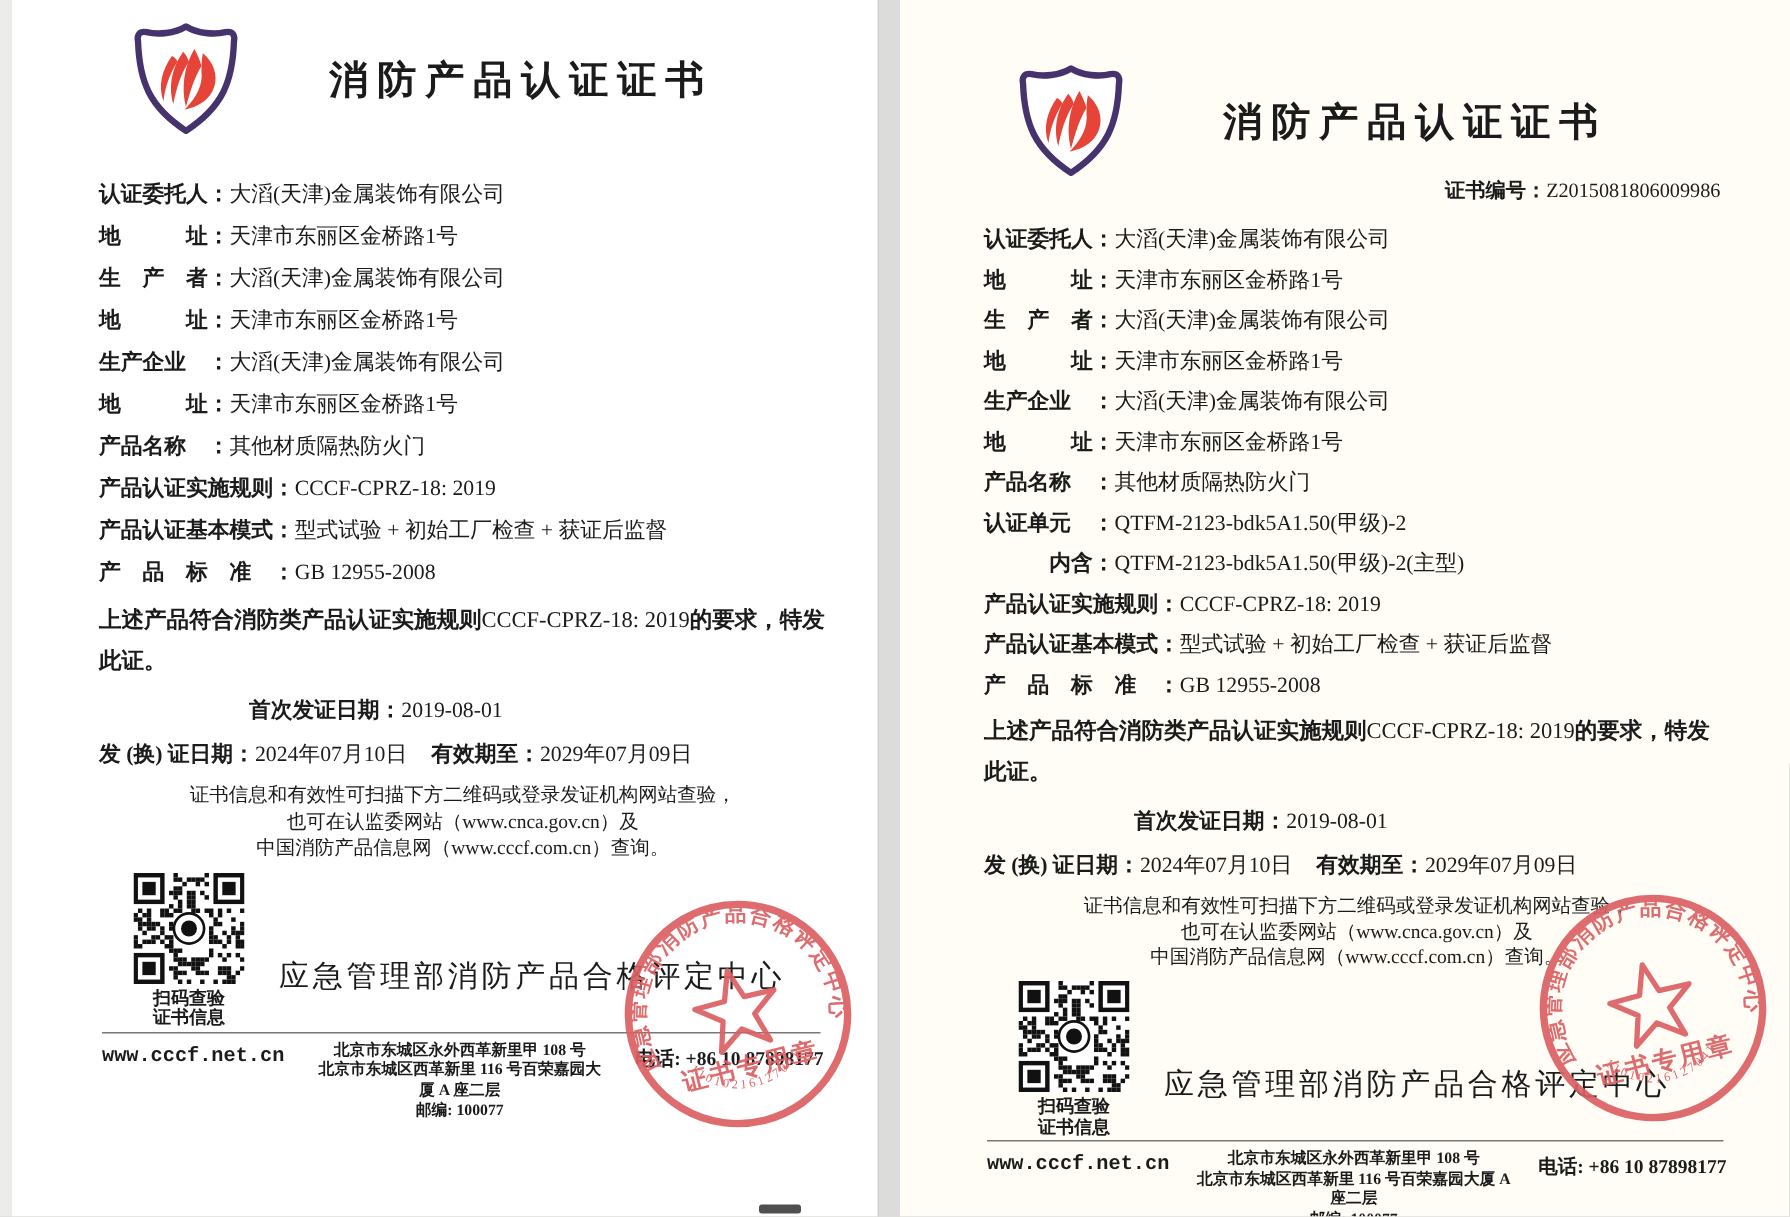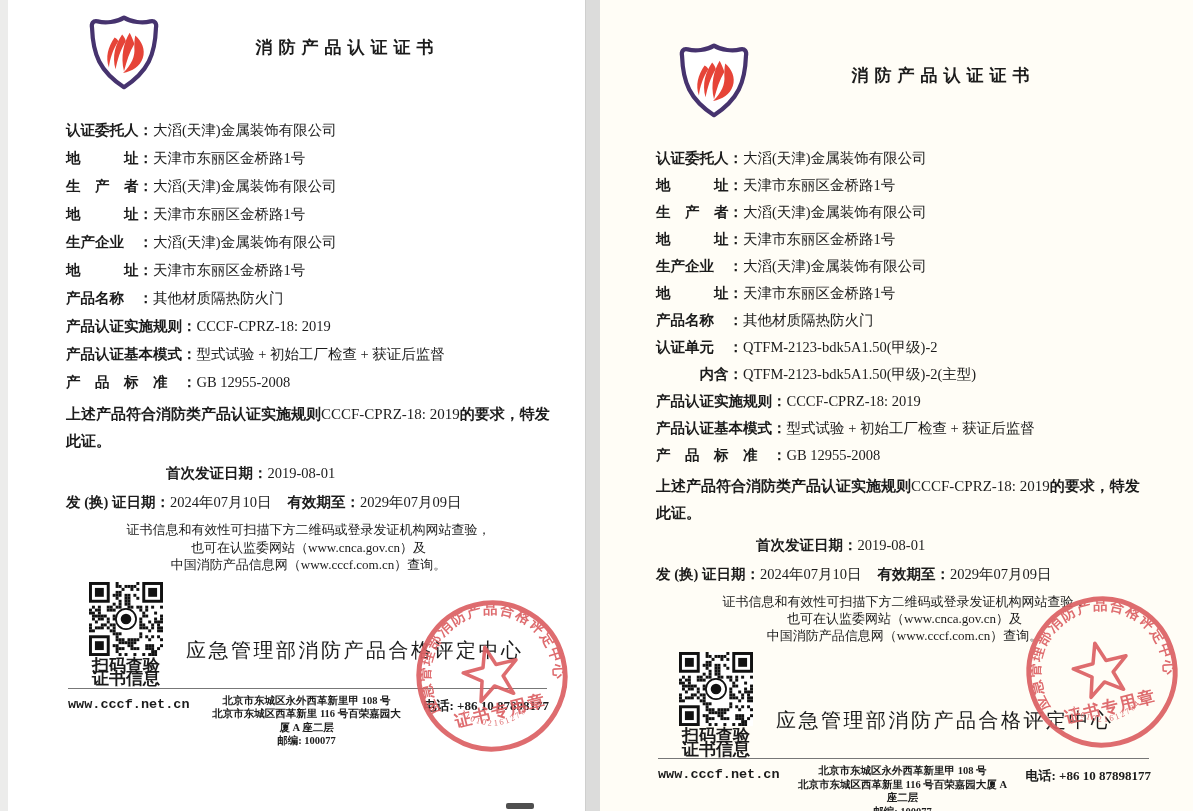--- a/index.html
+++ b/index.html
@@ -8,21 +8,21 @@
   .workspace { display:flex; height:811px; }
   .gutter-left { width:8px; background:#ececeb; }
   .divider { width:15px; background:#dcdcdb; border-left:1px solid #cfcfce; }
   .page { position:relative; height:811px; overflow:hidden; }
   .page-left  { width:577px; background:#ffffff; padding:12px 34px 0 58px; }
   .page-right { width:593px; background:#fffdf6; padding:40px 40px 0 56px; }
 
   .cert-header { display:flex; align-items:flex-start; }
   .logo { width:100px; flex:0 0 100px; margin-left:8px; }
   .logo-svg { width:100px; height:94px; display:block; }
-  .cert-title { flex:1; text-align:center; margin:24px 30px 0 0; font-size:17px;
+  .cert-title { flex:1; text-align:center; margin:24px 30px 0 0; font-size:26px;
                 font-weight:bold; letter-spacing:6px; white-space:nowrap; }
 
   .cert-no-line { text-align:right; font-size:13.5px; margin:-16px 6px 0 0; }
   .cert-no-line .lbl { font-weight:bold; }
 
   .fields { margin-top:15px; }
   .field-row { font-size:14.5px; line-height:19px; margin-bottom:9px; white-space:nowrap; }
   .page-right .field-row { margin-bottom:8px; }
   .f-label { font-weight:bold; white-space:pre; }
   .f-value { white-space:pre; }
@@ -34,21 +34,21 @@
   .first-issue .lbl, .issue-row .lbl { font-weight:bold; }
   .issue-row { margin-top:10px; font-size:14.5px; }
   .issue-row .gap { display:inline-block; width:16px; }
 
   .verify-note { margin-top:9px; text-align:center; font-size:13px; line-height:17.5px; }
   .page-right .verify-note { line-height:17px; }
 
   .bottom-block { display:flex; align-items:flex-end; margin-top:8px; }
   .qr-area { width:120px; text-align:center; flex:0 0 120px; }
   .qr { width:74px; height:74px; display:block; margin:0 auto; }
-  .qr-caption { font-size:17px; line-height:13.5px; margin-top:3px; font-weight:bold; }
+  .qr-caption { font-size:12px; line-height:13.5px; margin-top:3px; font-weight:bold; }
   .issuer { flex:1; text-align:center; font-size:20px; letter-spacing:2.5px;
             padding:0 40px 22px 0; white-space:nowrap; }
 
   .footer-line { border:none; border-top:1px solid #777; margin:2px 4px 0 2px; }
   .footer { display:flex; align-items:flex-start; gap:18px; margin-top:5px; padding:0 2px; }
   .f-url { font-weight:bold; font-size:13.5px; white-space:nowrap; padding-top:3px;
            font-family:"Liberation Mono","DejaVu Sans Mono",monospace; }
   .f-addr { flex:1; text-align:center; font-size:10.5px; font-weight:bold; line-height:13.5px; }
   .f-phone { font-size:13px; font-weight:bold; white-space:nowrap; padding-top:3px; }
 
@@ -363,20 +363,23 @@
           <path d="M52 6 C60 11 72 12 80 10 C85 9 87 12 86 17 C85 45 78 63 52 80 C26 63 19 45 18 17 C17 12 19 9 24 10 C32 12 44 11 52 6 Z" fill="#ffffff" stroke="#46336e" stroke-width="4.5" stroke-linejoin="round"></path>
           <path d="M42 27 C35 37 32 48 36 59 C37 50 40 40 46 31 C45 29 44 28 42 27 Z" fill="#e64438"></path>
           <path d="M50 24 C43 34 39 47 43 61 C45 51 48 40 54 31 C53 28 52 26 50 24 Z" fill="#e64438"></path>
           <path d="M58 22 C52 32 48 47 52 63 C55 52 58 42 63 34 C62 30 60 26 58 22 Z" fill="#e64438"></path>
           <path d="M64 25 C71 31 75 40 72 49 C69 58 61 63 51 65 C60 56 64 47 63 38 C63 34 63 29 64 25 Z" fill="#e64438"></path>
         </svg>
       </div>
       <h1 class="cert-title">消防产品认证证书</h1>
     </div>
 
+    <div class="cert-no-line">
+      <span class="lbl">证书编号：</span><span>Z2015081806009986</span>
+    </div>
 
     <div class="fields">
 
         <div class="field-row">
           <span class="f-label">认证委托人：</span><span class="f-value">大滔(天津)金属装饰有限公司</span>
         </div>
 
         <div class="field-row">
           <span class="f-label">地　　　址：</span><span class="f-value">天津市东丽区金桥路1号</span>
         </div>

